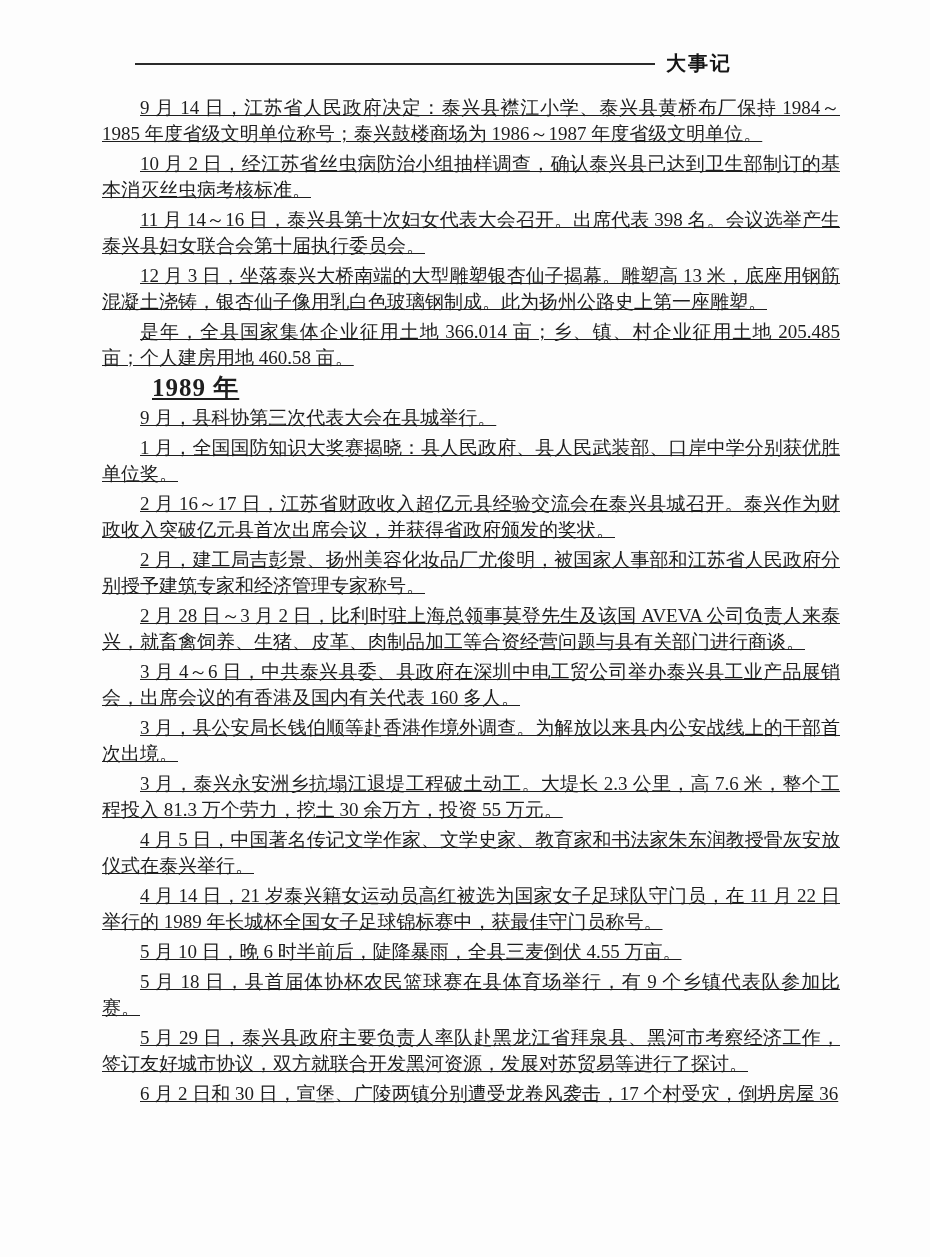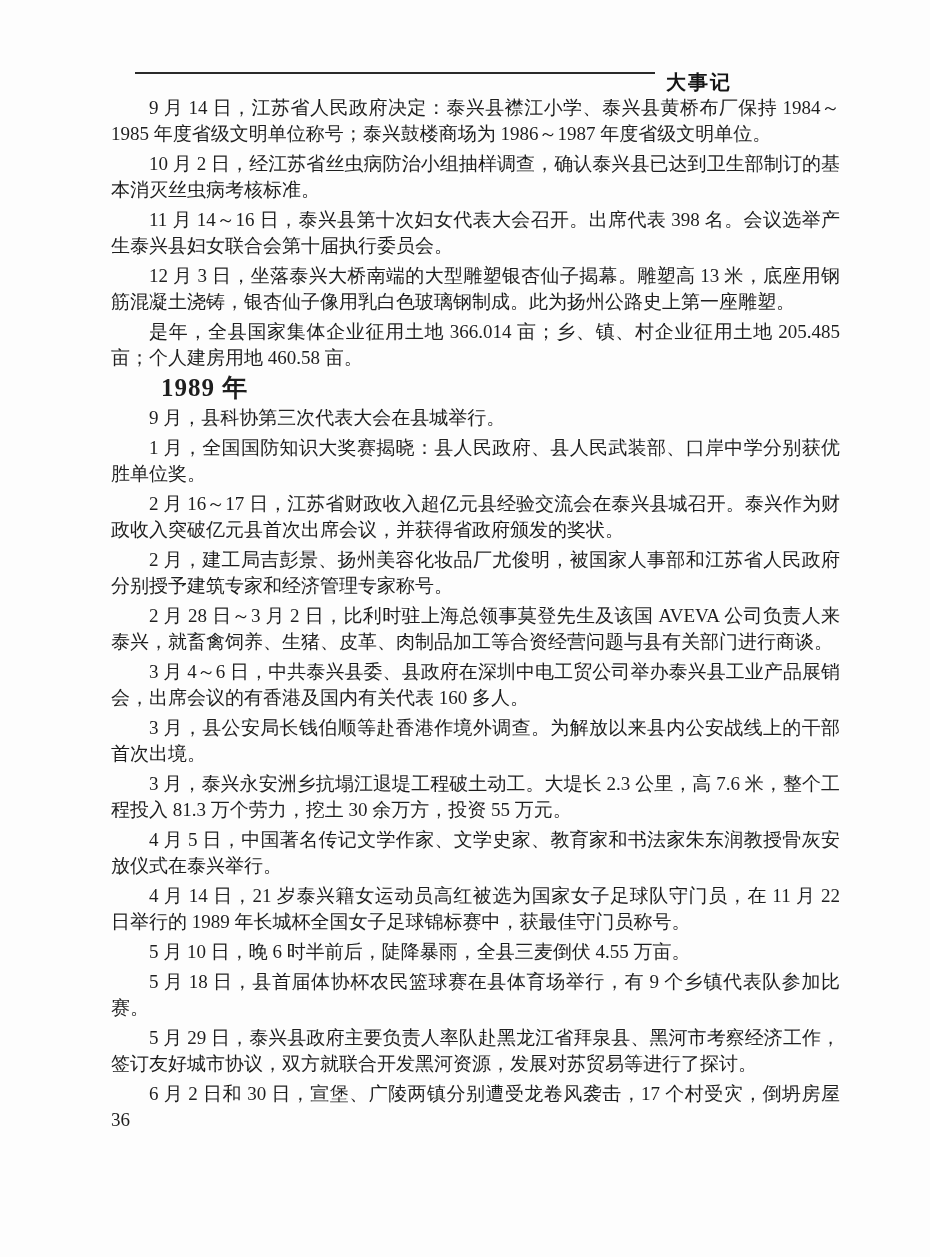--- a/index.html
+++ b/index.html
@@ -29,36 +29,36 @@
     height: 2px;
     background: #2a2a2a;
     margin-right: 11px;
   }
   .head-title {
     font-size: 20px;
     font-weight: bold;
     letter-spacing: 2px;
     color: #151515;
     white-space: nowrap;
-    margin-top: 19px;
   }
   
   .text-block {
     position: absolute;
     top: 95px;
     left: 95px;
     width: 745px;
     font-size: 19px;
     line-height: 26px;
     text-align: justify;
     text-justify: inter-character;
   }
   .text-block p {
-    margin: 0 0 4px 16px;
+    margin: 0 0 4px 7px;
     text-indent: 2em;
+    text-decoration: underline;
   }
   .year-heading {
     font-weight: bold;
     font-size: 25px;
     margin: 5px 0 5px 0;
     text-indent: 0;
     letter-spacing: 1px;
   }
 </style>
 </head>

